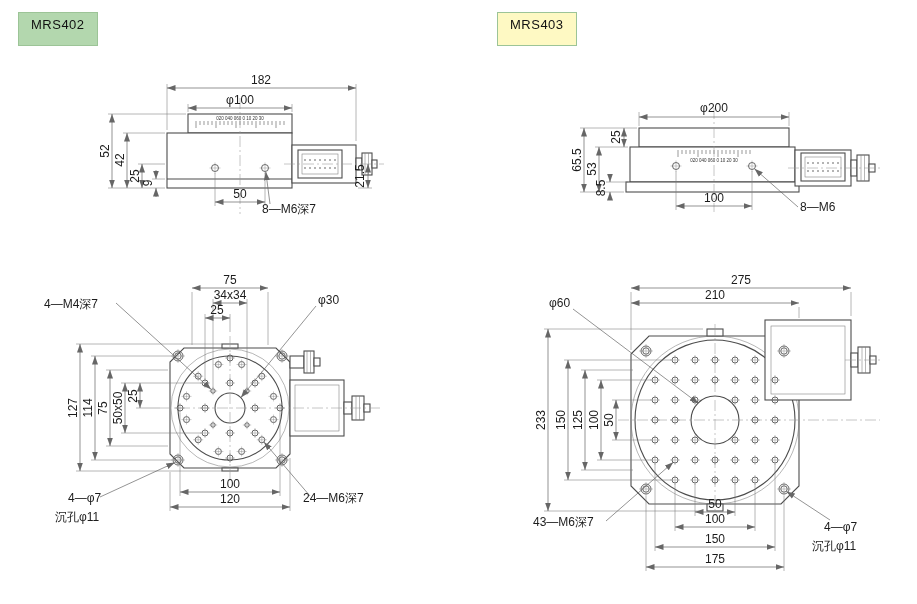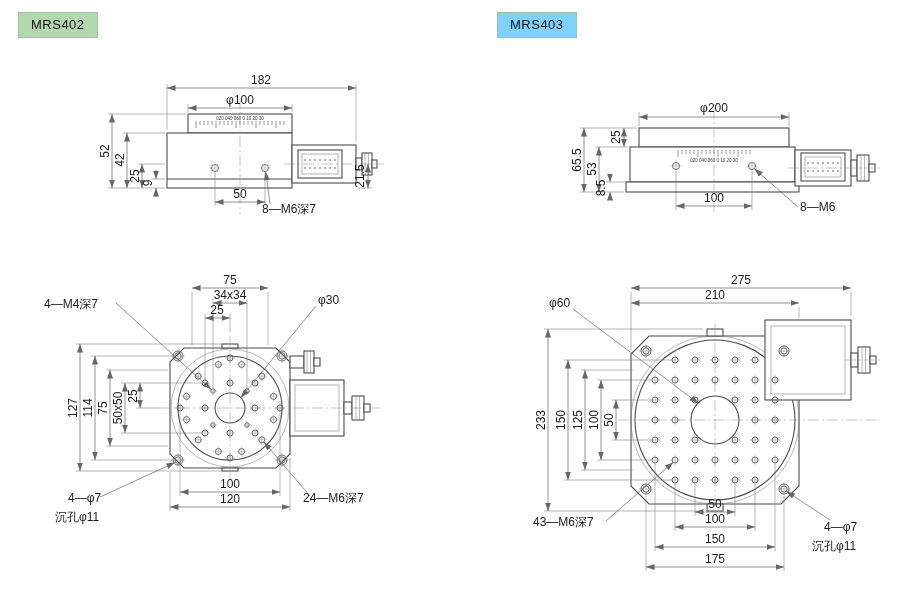--- a/index.html
+++ b/index.html
@@ -1,20 +1,20 @@
 <!DOCTYPE html>
 <html><head>
 <meta charset="utf-8">
 <style>
   *{box-sizing:border-box;margin:0;padding:0}
   html,body{background:#fff}
   body{font-family:"Liberation Sans",sans-serif}
   .canvas{position:relative;width:917px;height:604px;background:#fff;overflow:hidden}
   .badge{position:absolute;background:#b3d7ae;border:1px solid #9cc497;color:#111;
-         font-size:13px;line-height:1;padding:5px 12px 6px;letter-spacing:.5px}
+         font-size:13px;line-height:1;padding:5px 12px 14px;letter-spacing:.5px}
   .badge.left{left:18px;top:12px}
   .badge.right{left:497px;top:12px}
   svg{position:absolute;left:0;top:0}
   .ln{stroke:#4d4d4d;stroke-width:1.1;fill:none}
   .fw{stroke:#4d4d4d;stroke-width:1.1;fill:#fff}
   .thin{stroke:#7a7a7a;stroke-width:.55;fill:none}
   .dim{stroke:#666;stroke-width:.7;fill:none}
   .cl{stroke:#999;stroke-width:.55;fill:none;stroke-dasharray:11 3 2 3}
   .hole{stroke:#555;stroke-width:.9;fill:none}
   .cross{stroke:#888;stroke-width:.45;fill:none}
@@ -466,14 +466,14 @@
       <line class="dim" x1="606" y1="521" x2="673.2" y2="462.3" marker-end="url(#ar)"></line>
       <text x="533" y="526">43—M6深7</text>
 
       <line class="dim" x1="830" y1="520" x2="786.4" y2="491.4" marker-end="url(#ar)"></line>
       <text x="824" y="531">4—φ7</text>
       <text x="812" y="550">沉孔φ11</text>
     </g>
   </svg>
 
   <div class="badge left" style="background: rgb(179, 215, 174); border-color: rgb(156, 196, 151);">MRS402</div>
-  <div class="badge right" style="background: #7dd3fc; border-color: rgb(156, 196, 151);">MRS403</div>
+  <div class="badge right" style="background: #fef9c3; border-color: rgb(156, 196, 151);">MRS403</div>
 </div>
 
 </body></html>

